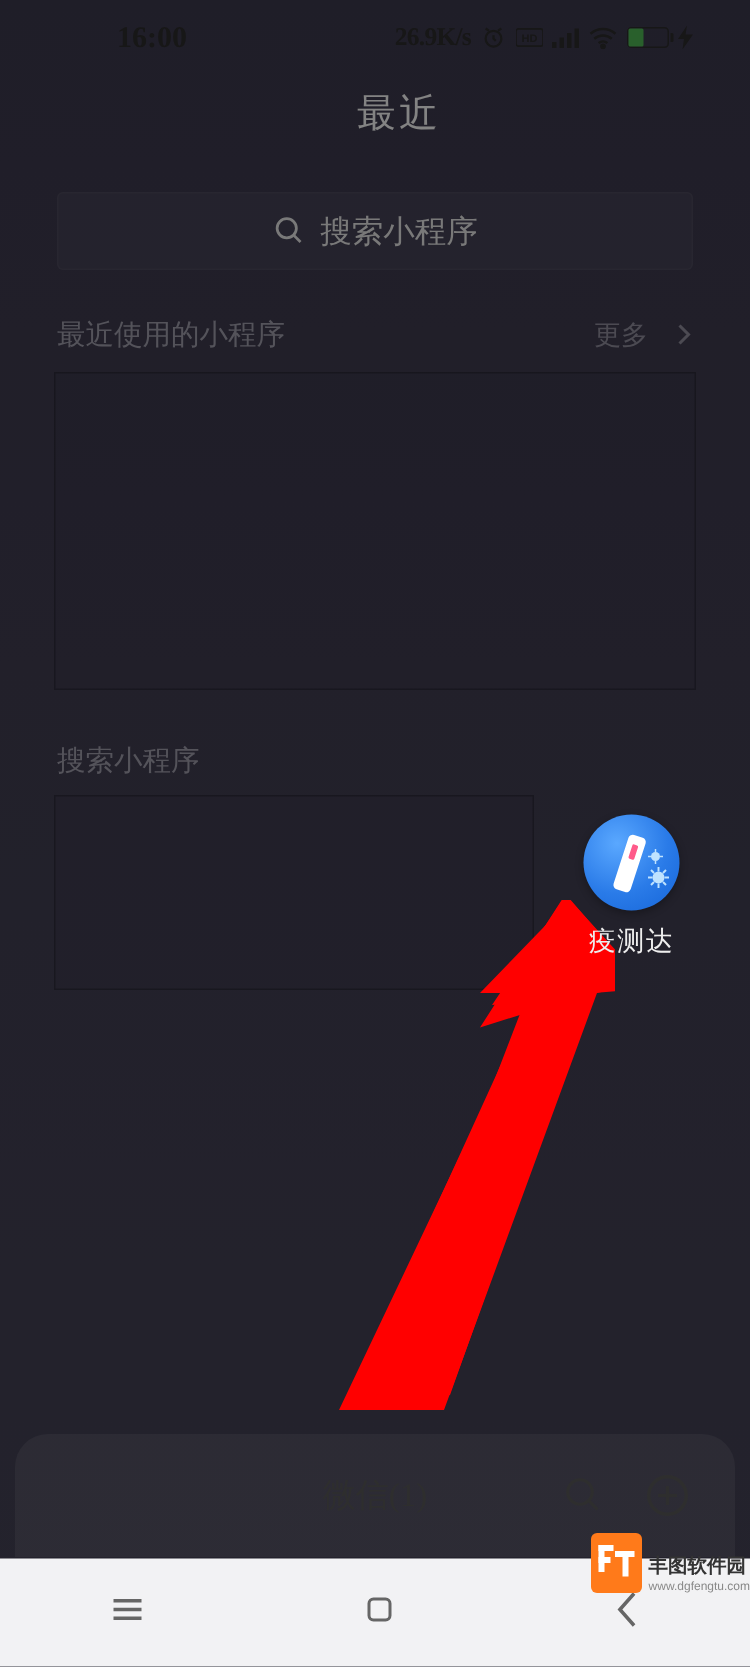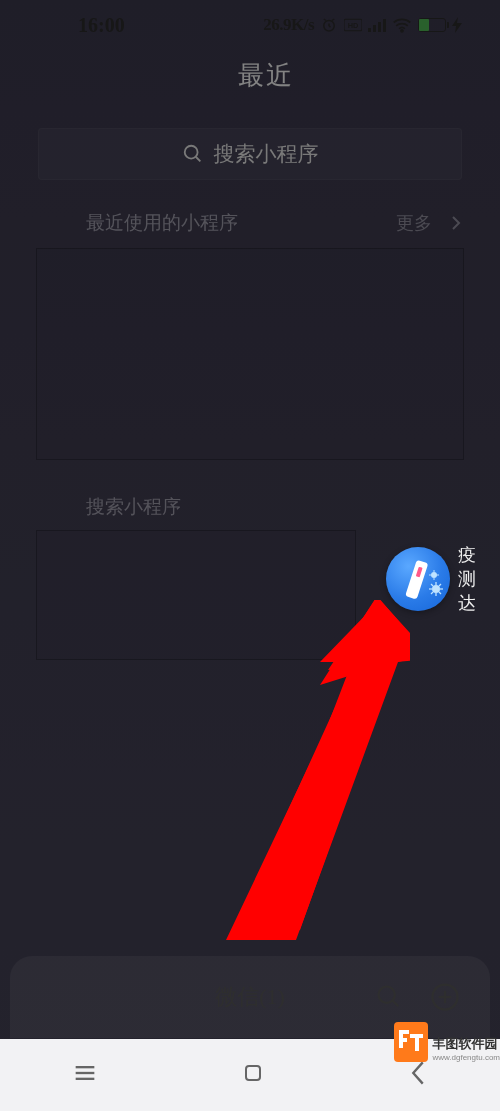--- a/index.html
+++ b/index.html
@@ -55,39 +55,39 @@
     border-radius: 4px;
     display: flex; align-items: center; justify-content: center;
     gap: 10px; font-size: 21px; color: #ddd;
   }
   .search-bar svg { flex-shrink: 0; }
 
   
   .section-row {
     position: absolute; left: 38px; right: 38px;
     display: flex; align-items: center; justify-content: space-between;
-    font-size: 19px; color: #9a98a5; margin-left: 48px;
+    font-size: 19px; color: #9a98a5;
   }
   .section-recent { top: 210px; }
   .section-mine   { top: 494px; }
   .more { display: flex; align-items: center; gap: 18px; color: #8a8896; font-size: 18px; }
 
   
   .box {
     position: absolute; left: 36px;
     border: 1.5px solid rgba(0,0,0,0.25);
     background: rgba(0,0,0,0.02);
   }
   .box-recent { top: 248px; right: 36px; height: 212px; }
   .box-mine   { top: 530px; width: 320px; height: 130px; }
 
   
   .mp {
     position: absolute; top: 543px; left: 386px; width: 70px;
-    display: flex; flex-direction: row; align-items: center; gap: 8px;
+    display: flex; flex-direction: column; align-items: center; gap: 8px;
     z-index: 10;
   }
   .mp-icon {
     width: 64px; height: 64px; border-radius: 50%;
     background: radial-gradient(circle at 35% 30%, #5aa8ff 0%, #2a7be8 55%, #1565d8 100%);
     display: flex; align-items: center; justify-content: center;
     position: relative;
     box-shadow: 0 2px 6px rgba(0,0,0,0.3);
   }
   .mp-label { font-size: 18px; color: #eee; letter-spacing: 1px; }

